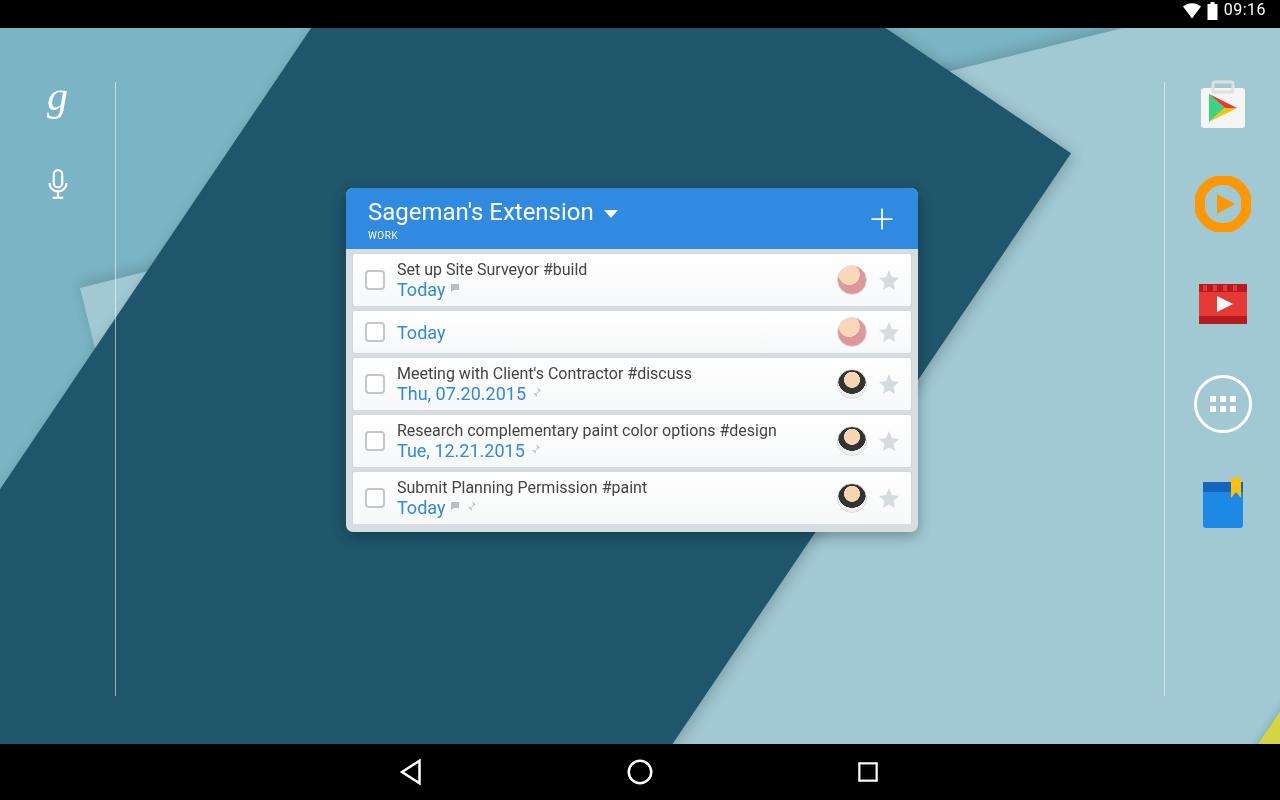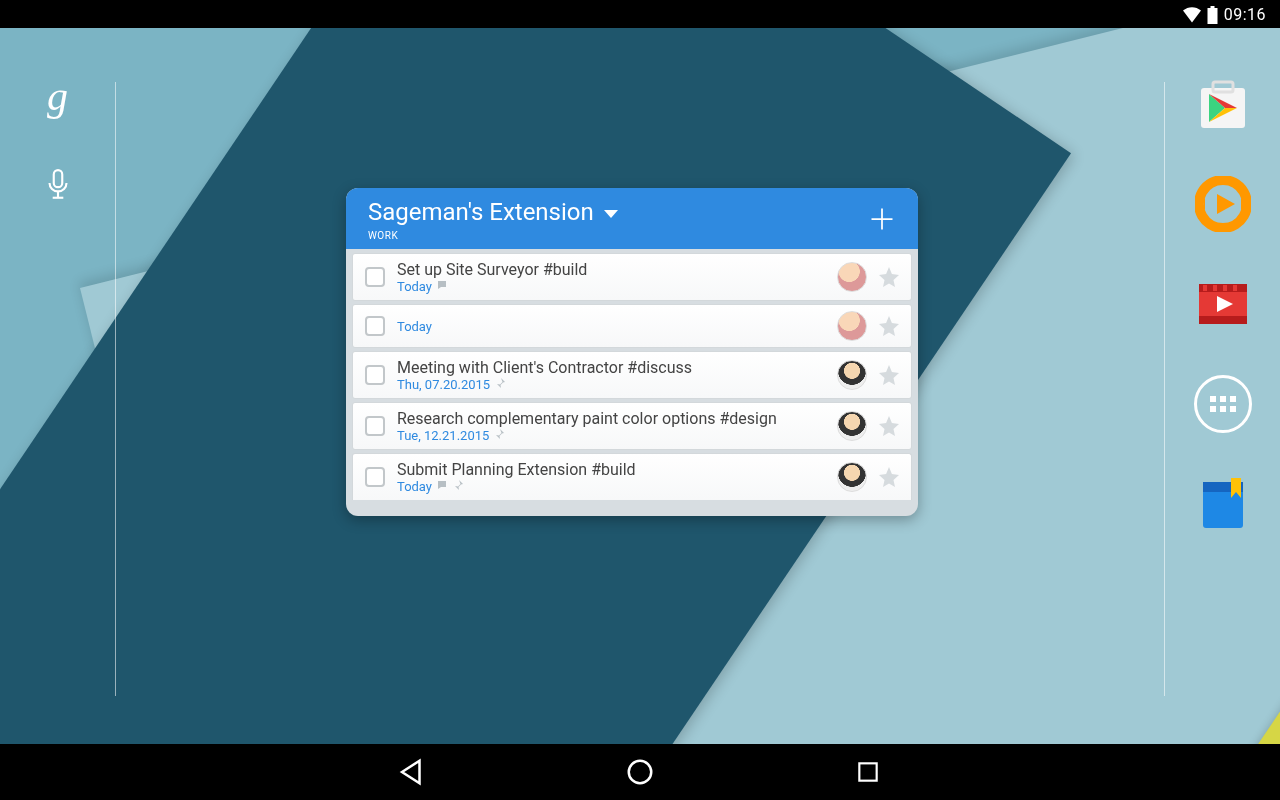--- a/index.html
+++ b/index.html
@@ -1,19 +1,19 @@
 <!DOCTYPE html>
 <html><head>
 <meta charset="utf-8">
 <style>
   * { margin:0; padding:0; box-sizing:border-box; font-family: Roboto, "Helvetica Neue", Arial, sans-serif; }
   body { width:1280px; height:800px; overflow:hidden; background:#000; position:relative; }
 
   
-  .status-bar { position:absolute; top:0; left:0; right:0; height:28px; background:#000; color:#fff; display:flex; justify-content:flex-end; align-items:center; padding:0 14px; font-size:16px; letter-spacing:.5px; }
+  .status-bar { position:absolute; top:0; left:0; right:0; height:28px; background:#000; color:#fff; display:flex; justify-content:flex-end; padding:0 14px; font-size:16px; letter-spacing:.5px; }
   .status-bar span { margin-left:6px; }
   .wifi-icon, .battery-icon { display:inline-block; }
   .wifi-icon svg, .battery-icon svg { vertical-align:middle; }
 
   
   .screen { position:absolute; top:28px; left:0; right:0; bottom:56px; background:#5ea2b6; overflow:hidden; }
   .wallpaper { position:absolute; inset:0; }
 
   
   .bg-teal { position:absolute; inset:0; background:#4694ad; }
@@ -37,35 +37,35 @@
   .app-icon { width:64px; height:64px; display:flex; align-items:center; justify-content:center; cursor:pointer; }
   .app-drawer-btn { width:58px; height:58px; border:3px solid #fff; border-radius:50%; display:flex; align-items:center; justify-content:center; }
   .app-drawer-btn .grid { display:grid; grid-template-columns:repeat(3,6px); grid-gap:4px; }
   .app-drawer-btn .grid span { width:6px; height:6px; background:#fff; }
 
   
   .navbar { position:absolute; left:0; right:0; bottom:0; height:56px; background:#000; display:flex; align-items:center; justify-content:center; gap:190px; }
   .nav-btn { width:38px; height:38px; display:flex; align-items:center; justify-content:center; cursor:pointer; }
 
   
-  .widget { position:absolute; left:346px; top:160px; width:572px; background:#d7dde1; box-shadow:0 4px 14px rgba(0,0,0,.3); overflow:hidden; border-radius:12px;}
+  .widget { position:absolute; left:346px; top:160px; width:572px; background:#d7dde1; box-shadow:0 4px 14px rgba(0,0,0,.3); overflow:hidden; border-radius:7px;}
   .widget-header { background:#2f8ae0; color:#fff; padding:10px 18px 8px 22px; display:flex; align-items:flex-start; }
   .widget-header .titles { flex:1; }
   .widget-title { font-size:24px; font-weight:400; display:flex; align-items:center; gap:8px;}
   .widget-subtitle { font-size:10px; letter-spacing:.5px; margin-top:4px; }
   .widget-add { font-size:34px; font-weight:300; line-height:1; padding:6px 4px 0 0; cursor:pointer; }
   .dropdown-triangle { width:0; height:0; border-left:7px solid transparent; border-right:7px solid transparent; border-top:8px solid #fff; display:inline-block; margin-left:2px; margin-top:4px;}
 
-  .task-list { padding:4px 6px 16px 6px; }
+  .task-list { padding:4px 6px 8px 6px; }
   .task { display:flex; align-items:center; background:linear-gradient(#fff,#f7f8f9); border:1px solid #d3d8db; border-radius:3px; padding:6px 10px 6px 12px; margin-bottom:3px; }
   .task:last-child { margin-bottom:0; border-bottom:none; border-radius:3px 3px 0 0; }
   .checkbox { width:20px; height:20px; border:2px solid #c2c7ca; border-radius:4px; flex-shrink:0; margin-right:12px; cursor:pointer; background:#fff;}
   .task-body { flex:1; min-width:0; }
   .task-title { font-size:16px; color:#444; white-space:nowrap; overflow:hidden; text-overflow:ellipsis; }
-  .task-meta { font-size:13px; color:#2f8ae0; display:flex; align-items:center; gap:4px; }
+  .task-meta { font-size:18px; color:#2f8ae0; display:flex; align-items:center; gap:4px; }
   .meta-icon { color:#b7bfc4; font-size:12px; }
   .avatar { width:30px; height:30px; border-radius:50%; background:#eee; margin:0 10px; flex-shrink:0; overflow:hidden; display:flex; align-items:center; justify-content:center; }
   .star { width:24px; height:24px; cursor:pointer; flex-shrink:0;}
   .avatar.female { background: radial-gradient(circle at 40% 30%, #f9d7b8 0 40%, #d99 42% 100%); border:1px solid #ddd;}
   .avatar.male   { background: radial-gradient(circle at 50% 35%, #f5d6b0 0 34%, #333 36% 60%, #eee 62% 100%); border:1px solid #ddd;}
 
 </style>
 </head>
 <body>
 
@@ -236,21 +236,21 @@
             </div>
           </div>
           <div class="avatar male"></div>
           <div class="star"><svg viewBox="0 0 24 24" width="24" height="24" fill="#d6dbde">
               <path d="M12 2l2.9 6.9L22 10l-5.5 4.9L18 22l-6-3.6L6 22l1.5-7.1L2 10l7.1-1.1z"></path>
             </svg></div>
         </div>
         <div class="task">
           <div class="checkbox"></div>
           <div class="task-body">
-            <div class="task-title">Submit Planning Extension #build</div>
+            <div class="task-title">Submit Planning Permission #paint</div>
             <div class="task-meta">
               <span>Today</span>
               <span class="meta-icon"><svg width="12" height="12" viewBox="0 0 24 24" fill="#b7bfc4">
                   <path d="M4 4h16v12H10l-6 4z"></path>
                 </svg></span>
               <span class="meta-icon"><svg width="12" height="12" viewBox="0 0 24 24" fill="#b7bfc4">
                   <path d="M14 2l8 8-4 1-5 5 1 6-4-4-6 6 6-6-4-4 6 1 5-5z"></path>
                 </svg></span>
             </div>
           </div>

